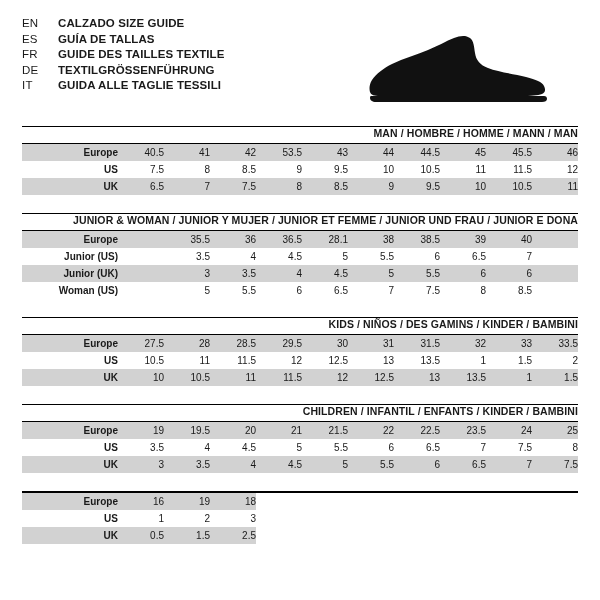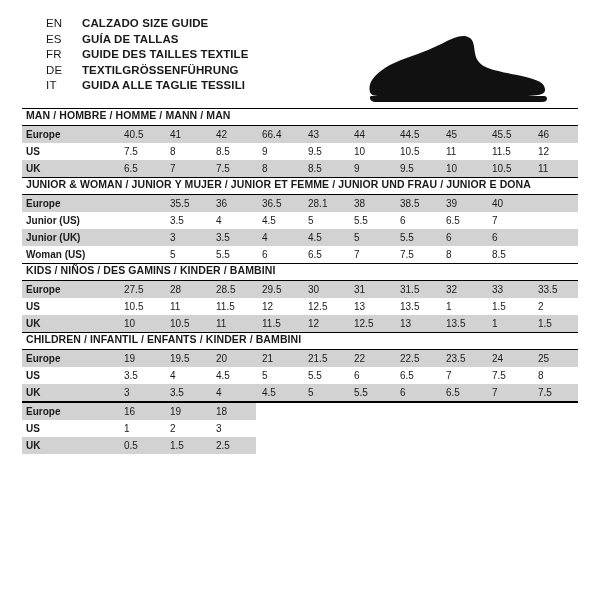--- a/index.html
+++ b/index.html
@@ -20,21 +20,20 @@
     width: 600px;
     height: 600px;
     box-sizing: border-box;
     padding: 16px 22px 8px 22px;
   }
 
   
   .header {
     position: relative;
     height: 92px;
-    margin-left: 24px;
   }
   .lang-table {
     border-collapse: collapse;
     font-size: 11.5px;
     line-height: 1.0;
   }
   .lang-table td {
     padding: 2px 0 2px 0;
     vertical-align: top;
     white-space: nowrap;
@@ -58,20 +57,22 @@
 
   .section-title {
     font-size: 11.5px;
     font-weight: 700;
     letter-spacing: .2px;
     margin-top: 18px;
   }
 
   
   .group {
+    margin-top: 18px;
+    text-align: right;
   }
   .group-head {
     font-size: 10.5px;
     font-weight: 700;
     padding: 0 0 4px 4px;
     letter-spacing: .1px;
   }
   .rule {
     height: 1px;
     background: #000000;
@@ -149,21 +150,21 @@
     <div class="rule"></div>
     <div class="group-head">MAN / HOMBRE / HOMME / MANN / MAN</div>
     <div class="rule"></div>
     <table class="sizes">
       <tbody>
         <tr class="shaded">
           <td class="label">Europe</td>
           <td>40.5</td>
           <td>41</td>
           <td>42</td>
-          <td>66.4</td>
+          <td>53.5</td>
           <td>43</td>
           <td>44</td>
           <td>44.5</td>
           <td>45</td>
           <td>45.5</td>
           <td>46</td>
         </tr>
         <tr>
           <td class="label">US</td>
           <td>7.5</td>

